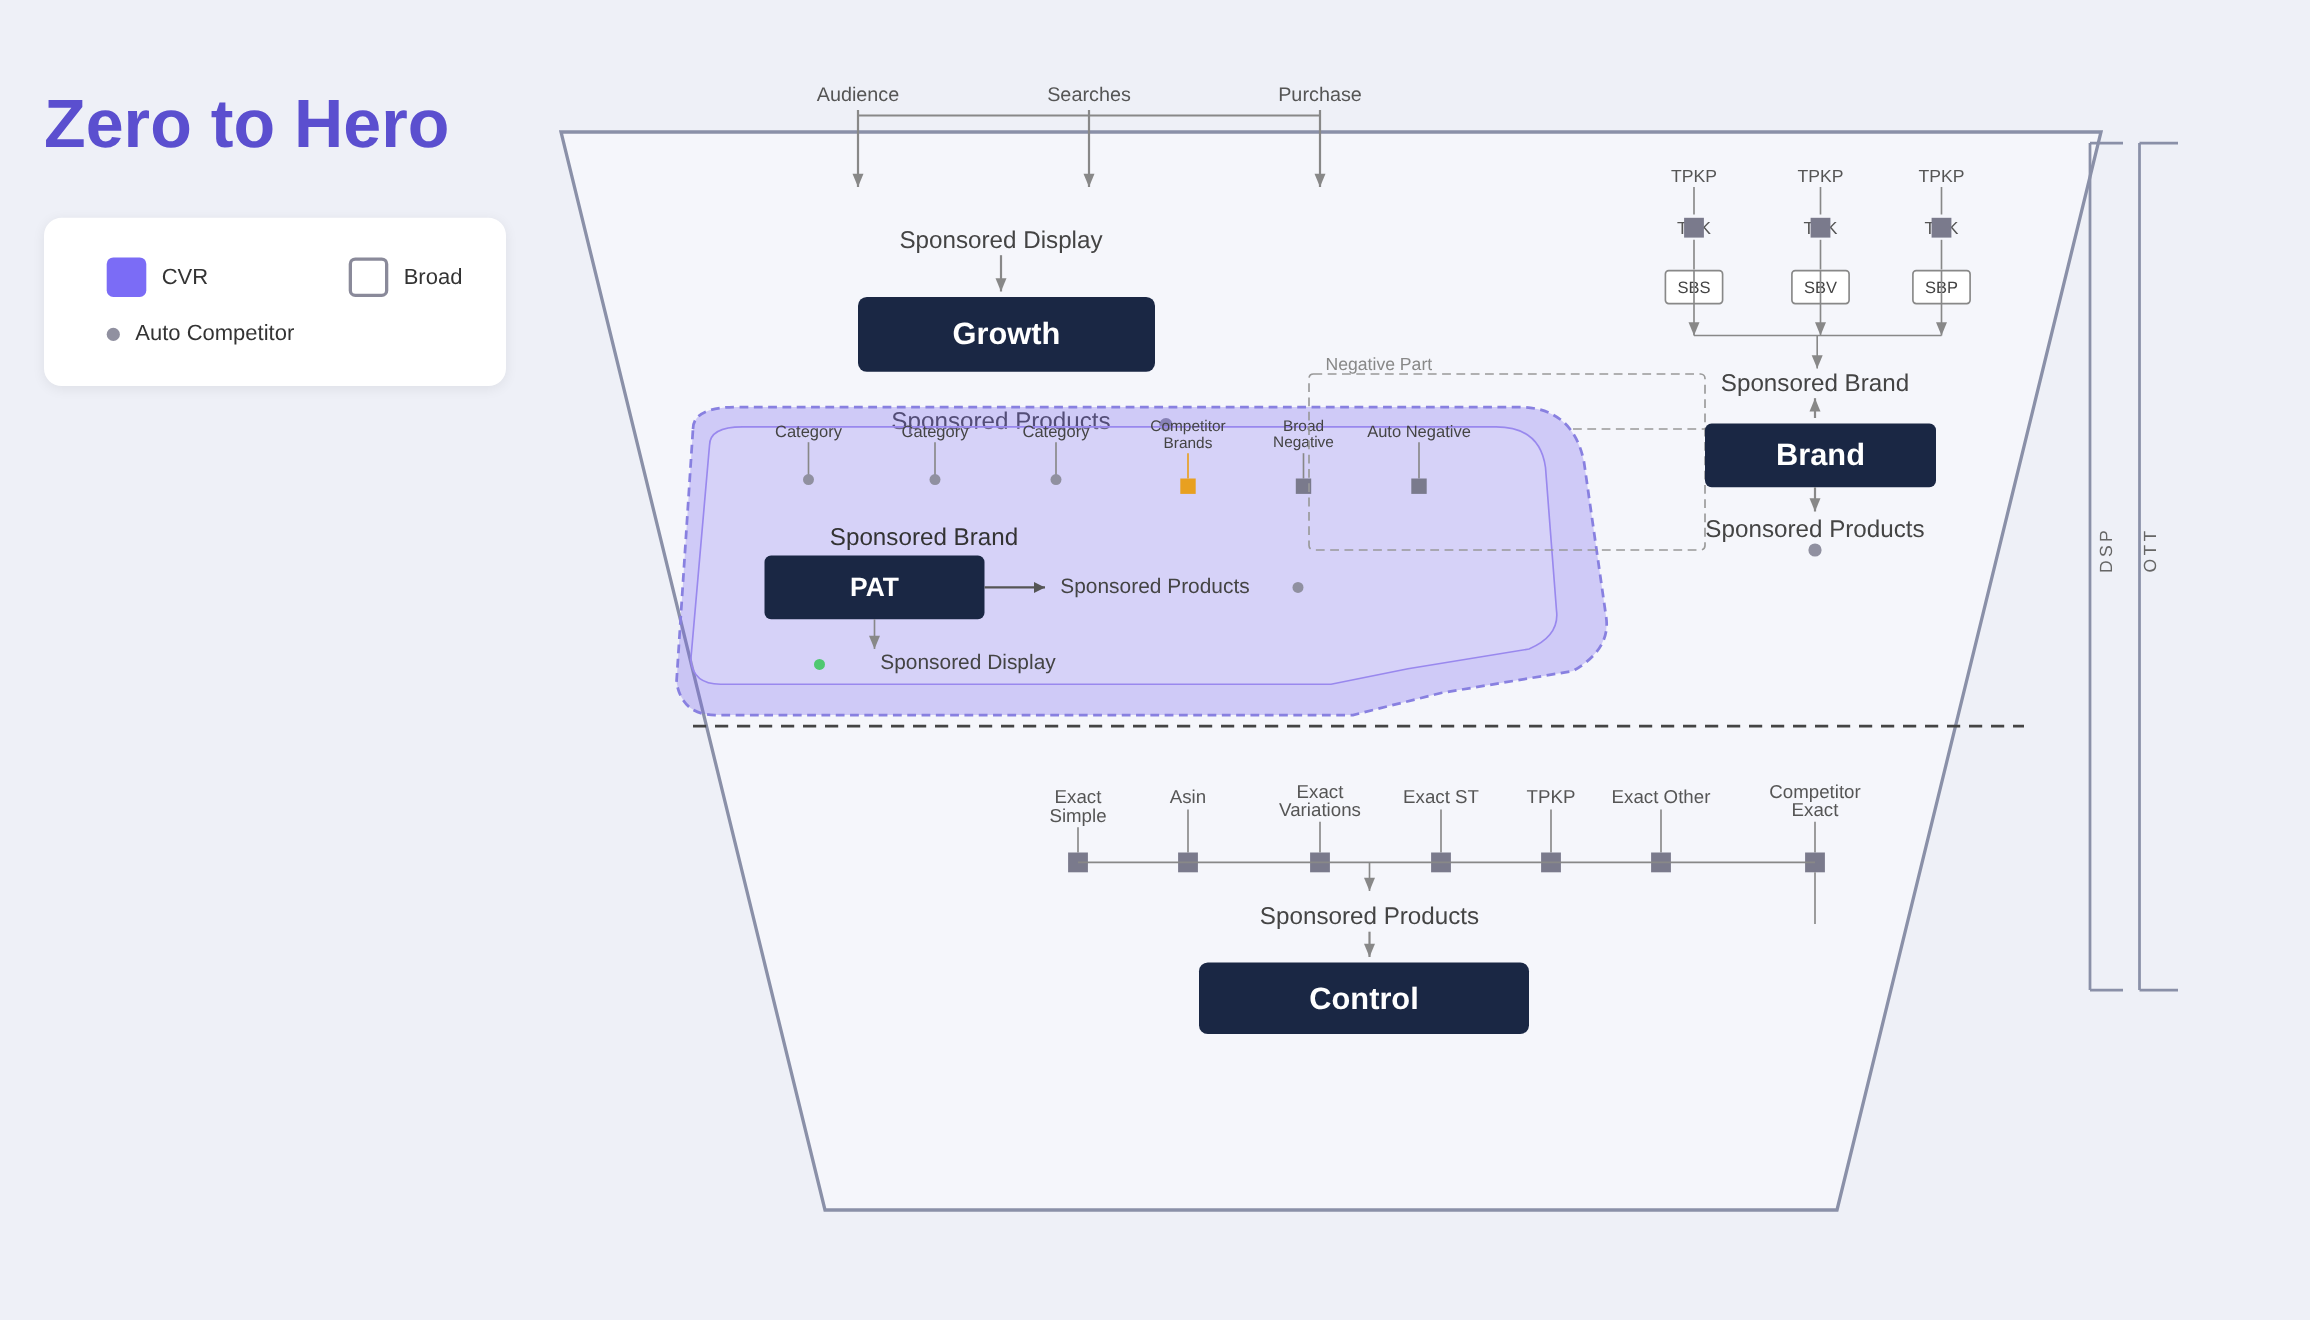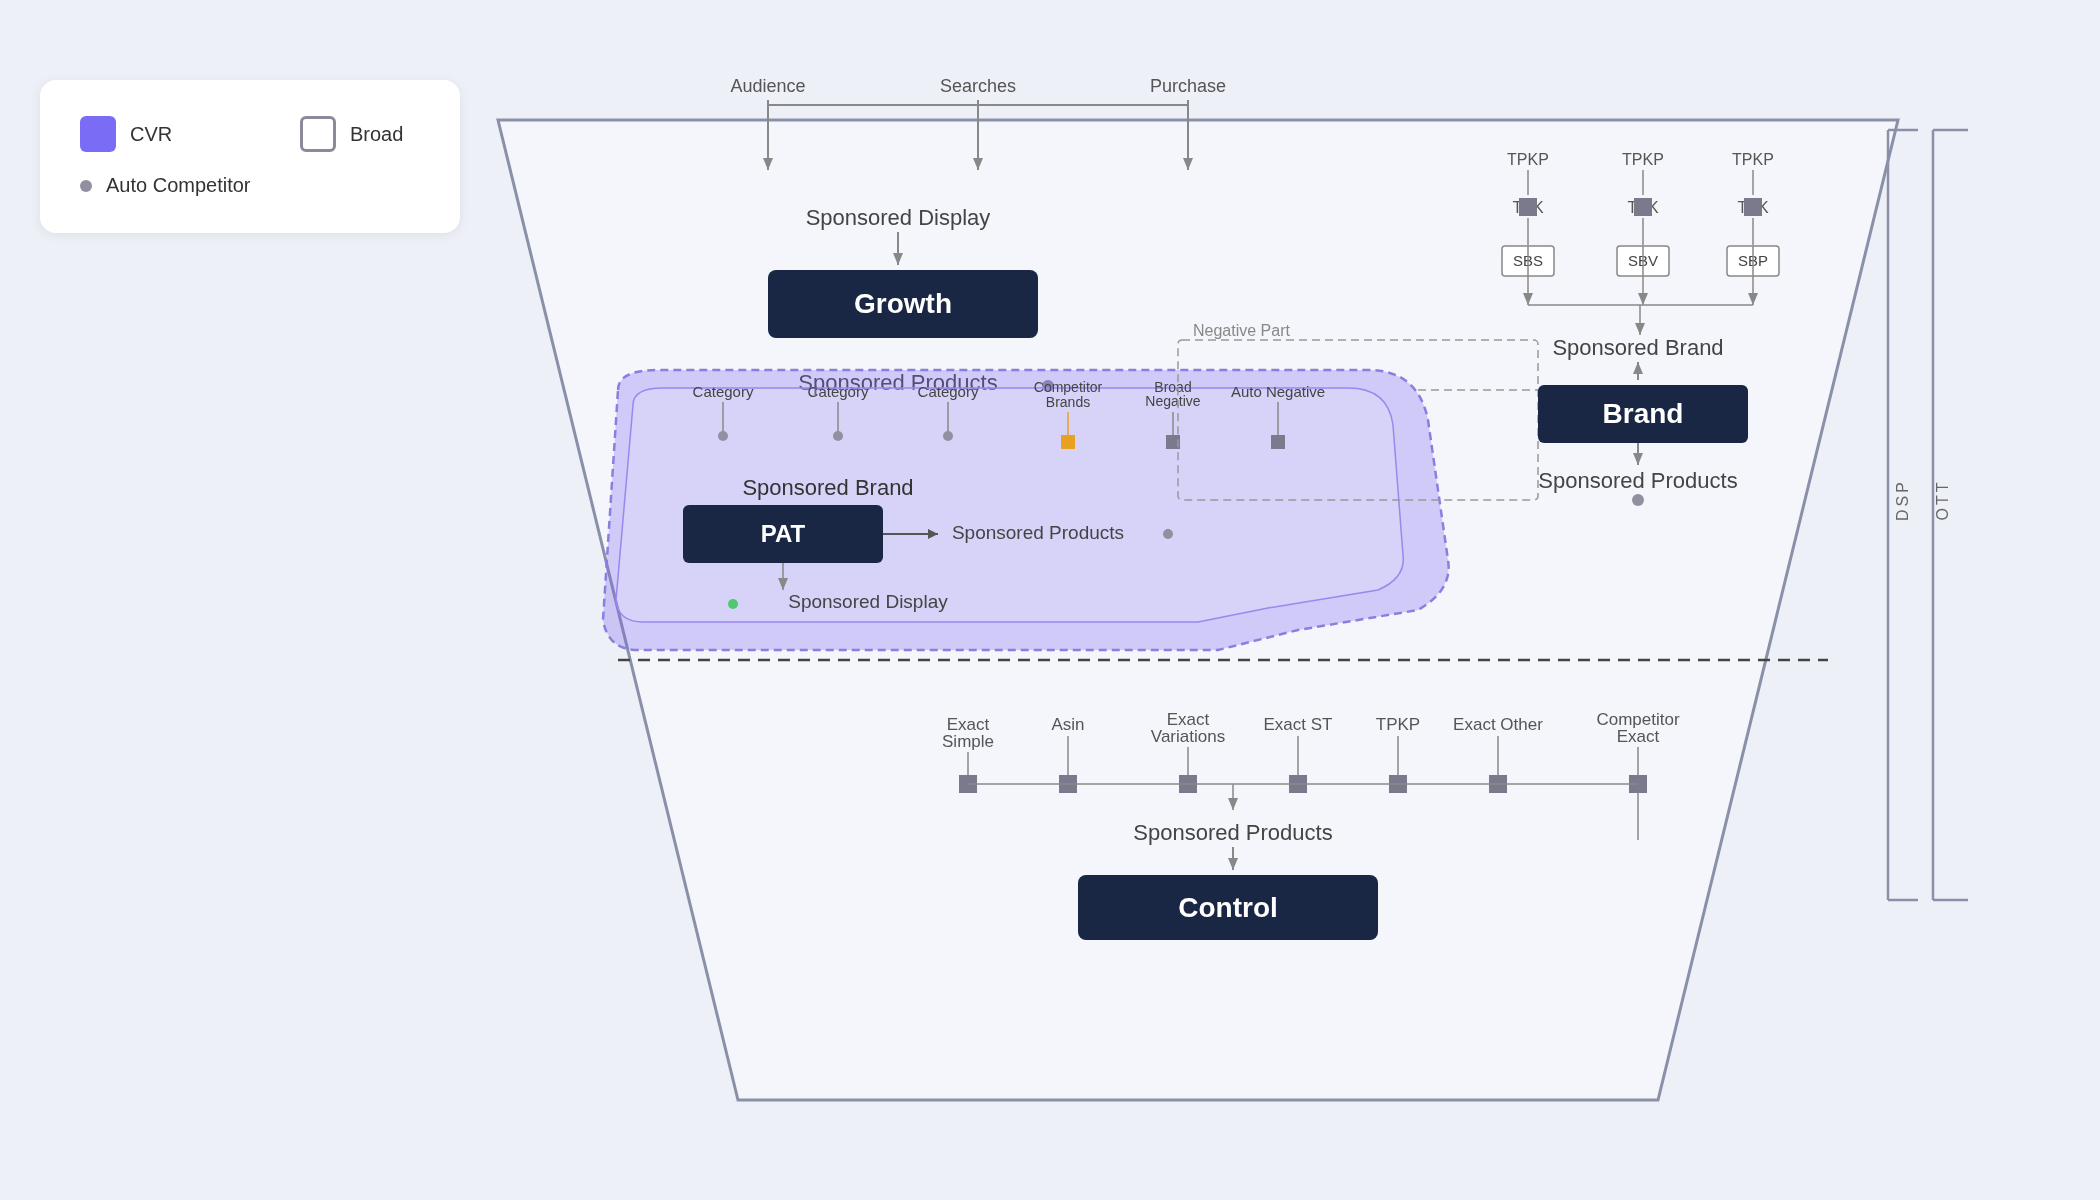--- a/index.html
+++ b/index.html
@@ -24,21 +24,21 @@
       font-size: 62px;
       font-weight: 800;
       color: #5b4fcf;
       line-height: 1.1;
       margin-bottom: 50px;
     }
 
     .legend-box {
       background: white;
       border-radius: 16px;
-      padding: 36px 40px;
+      padding: 36px 57px;
       box-shadow: 0 2px 12px rgba(0,0,0,0.07);
     }
 
     .legend-row {
       display: flex;
       align-items: center;
       gap: 60px;
       margin-bottom: 22px;
     }
     .legend-row:last-child { margin-bottom: 0; }
@@ -92,35 +92,36 @@
     }
 
     .legend-label {
       font-size: 20px;
       color: #333;
     }
 
     
     .diagram {
       position: absolute;
-      left: 478px;
+      left: 490px;
       top: 50px;
       width: 1560px;
       height: 1100px;
     }
 
     .diagram svg {
       width: 100%;
       height: 100%;
     }
   </style>
 </head>
 <body>
 
 <div class="left-panel">
+  <div class="title">Zero to Hero</div>
   <div class="legend-box">
     <div class="legend-row">
       <div class="legend-item">
         <div class="legend-cvr"></div>
         <span class="legend-label">CVR</span>
       </div>
       <div class="legend-item">
         <div class="legend-click"></div>
         <span class="legend-label">Broad</span>
       </div>

